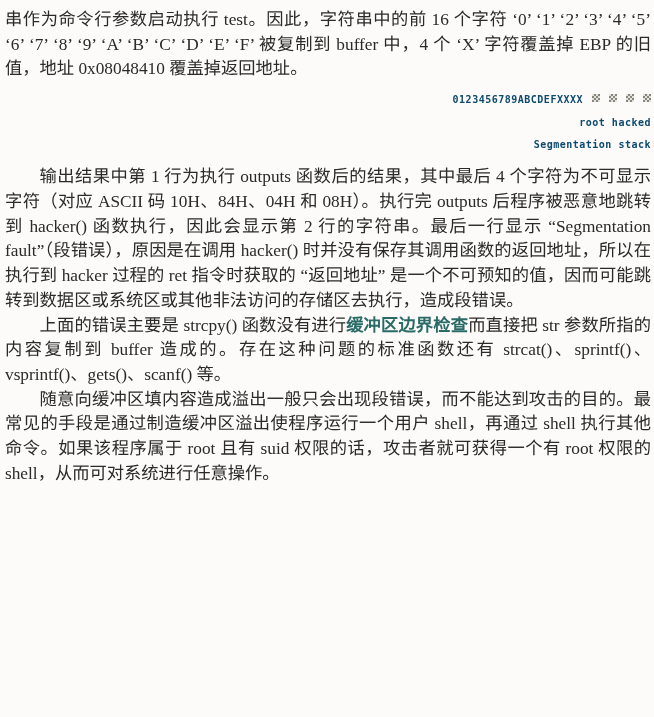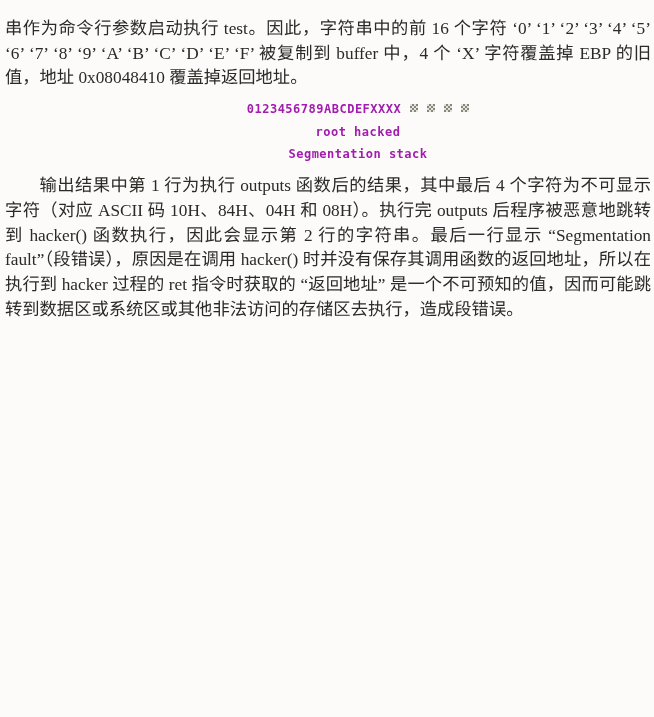--- a/index.html
+++ b/index.html
@@ -9,41 +9,41 @@
   body {
     width: 654px;
     height: 717px;
     background: #fcfbf9;
     overflow: hidden;
   }
   .page {
     box-sizing: border-box;
     width: 654px;
     height: 639px;
-    padding: 17px 3px 0 5px;
+    padding: 8px 3px 0 5px;
     font-family: "Liberation Serif", "DejaVu Serif", serif;
     font-size: 17.3px;
     line-height: 24.7px;
     color: #2b2a26;
     text-align: justify;
   }
   .page p {
     margin: 0;
   }
   .indent {
     text-indent: 2em;
   }
   .terminal {
     font-family: "DejaVu Sans Mono", "Liberation Mono", monospace;
-    font-size: 12px;
+    font-size: 10px;
     font-weight: bold;
     line-height: 22.4px;
     margin: 7px 0 9px 60px;
-    color: #a21caf;
-    text-align: center;
+    color: #0c4a6e;
+    text-align: right;
     letter-spacing: 0.5px;
   }
   .npbox {
     display: inline-block;
     width: 8px;
     height: 8px;
     margin-left: 9px;
     vertical-align: 1px;
     background: repeating-conic-gradient(#86867e 0% 25%, #e4e4dd 0% 50%) 0 0 / 4px 4px;
   }
@@ -60,17 +60,19 @@
 
 
   <div class="terminal">
     <div><span>0123456789ABCDEFXXXX</span><span><span class="npbox"></span><span class="npbox"></span><span class="npbox"></span><span class="npbox"></span></span></div>
     <div><span>root hacked</span></div>
     <div><span>Segmentation stack</span></div>
   </div>
 
   <p class="indent">输出结果中第 1 行为执行 outputs 函数后的结果，其中最后 4 个字符为不可显示字符（对应 ASCII 码 10H、84H、04H 和 08H）。执行完 outputs 后程序被恶意地跳转到 hacker() 函数执行，因此会显示第 2 行的字符串。最后一行显示 “Segmentation fault”（段错误），原因是在调用 hacker() 时并没有保存其调用函数的返回地址，所以在执行到 hacker 过程的 ret 指令时获取的 “返回地址” 是一个不可预知的值，因而可能跳转到数据区或系统区或其他非法访问的存储区去执行，造成段错误。</p>
 
+  <p class="indent"><span>上面的错误主要是 strcpy() 函数没有进行</span><span class="hl" style="color: rgb(43, 107, 103);">缓冲区边界检查</span><span>而直接把 str 参数所指的内容复制到 buffer 造成的。存在这种问题的标准函数还有 strcat()、sprintf()、vsprintf()、gets()、scanf() 等。</span></p>
 
 
+  <p class="indent">随意向缓冲区填内容造成溢出一般只会出现段错误，而不能达到攻击的目的。最常见的手段是通过制造缓冲区溢出使程序运行一个用户 shell，再通过 shell 执行其他命令。如果该程序属于 root 且有 suid 权限的话，攻击者就可获得一个有 root 权限的 shell，从而可对系统进行任意操作。</p>
 
 
 </div>
 
 </body></html>

